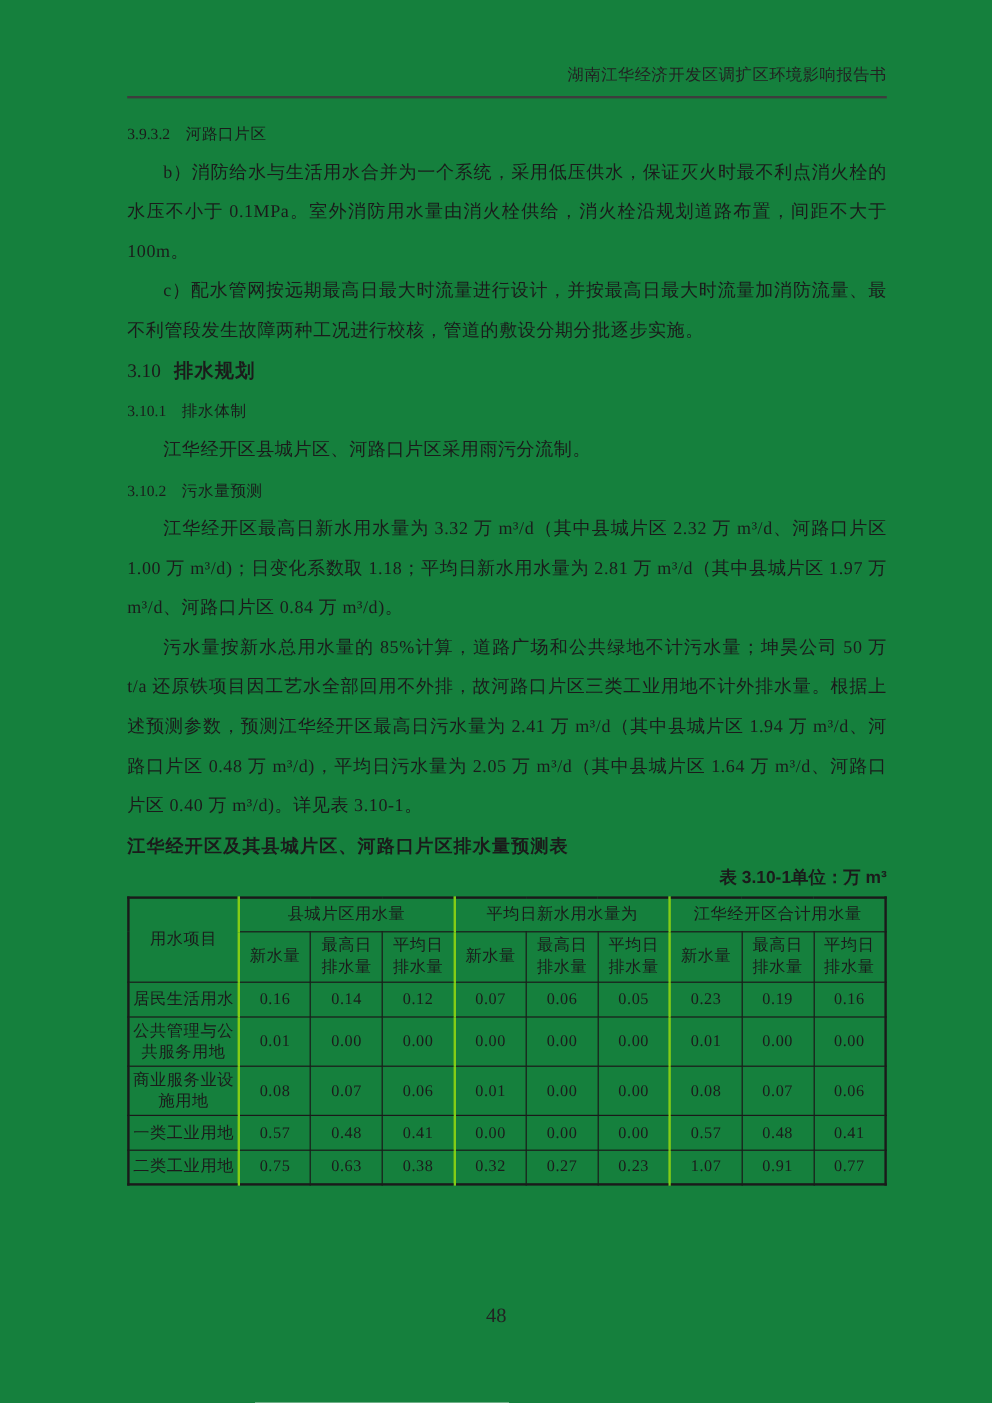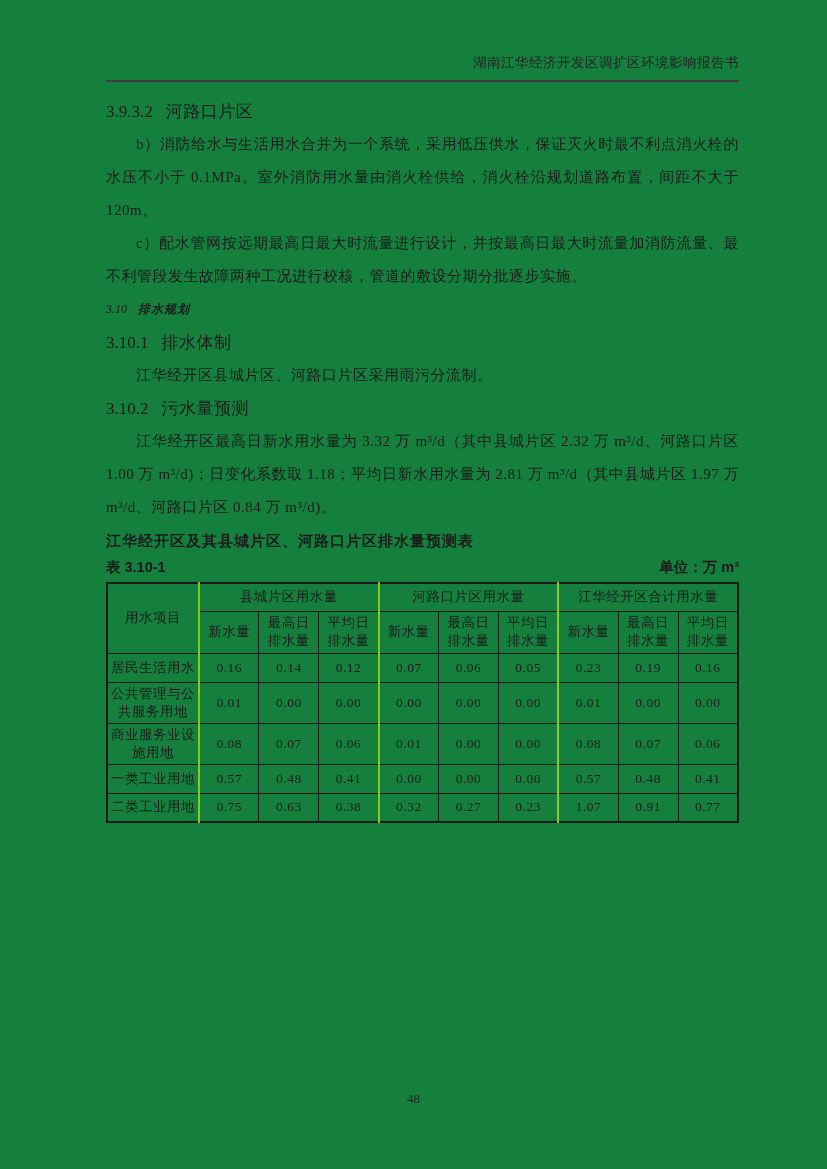--- a/index.html
+++ b/index.html
@@ -15,41 +15,41 @@
     position:absolute;top:54px;right:88px;
     font-size:13.5px;letter-spacing:0.5px;color:#222;
   }
   .header-rule{
     position:absolute;left:106px;right:88px;top:80px;
     height:2px;background:#3d3d3d;
   }
   .content{
     position:absolute;left:106px;top:95px;width:633px;
   }
-  .h-sub{font-size:17px;line-height:33px;letter-spacing:0.5px;}
+  .h-sub{font-size:13px;line-height:33px;letter-spacing:0.5px;}
   .h-sub .num{margin-right:13px;letter-spacing:0;}
-  .h-main{font-size:12px;line-height:33px;font-style:italic;}
+  .h-main{font-size:16px;line-height:33px;}
   .h-main .num{margin-right:11px;}
   .h-main .ttl{
     font-weight:bold;
     font-family:"Liberation Sans","DejaVu Sans",sans-serif;
     letter-spacing:1px;
   }
   .para{
     margin:0;font-size:15px;line-height:33px;
     text-indent:2em;text-align:justify;letter-spacing:0.5px;
   }
   .table-title{
     margin-top:3px;
     text-align:left;font-weight:bold;
     font-family:"Liberation Sans","DejaVu Sans",sans-serif;
     font-size:15px;line-height:28px;letter-spacing:1px;
   }
   .caption-row{
-    display:flex;justify-content:space-between;align-items:flex-end;
+    display:flex;justify-content:flex-end;align-items:flex-end;
     font-weight:bold;
     font-family:"Liberation Sans","DejaVu Sans",sans-serif;
     font-size:14.5px;line-height:24px;
   }
   table.drain{
     width:100%;border-collapse:collapse;table-layout:fixed;
     margin-top:3px;
     border:2px solid #1a1a1a;
   }
   table.drain th,table.drain td{
@@ -58,55 +58,56 @@
     font-size:13.5px;line-height:18px;padding:2px 1px;
     letter-spacing:0.5px;
   }
   table.drain .gb{border-left:2px solid #84cc16;}
   tr.head1{height:28px;}
   tr.head2{height:42px;font-family:Liberation Serif, serif;}
   tr.trow{height:29px;padding-left:16px;}
   .hl{line-height:18px;}
   .page-num{
     position:absolute;bottom:62px;left:0;width:100%;
-    text-align:center;font-size:13px;color:#222;
+    text-align:center;font-size:17px;color:#222;
   }
 </style>
 </head>
 <body>
 
 <div class="page">
 
   <div class="running-header">湖南江华经济开发区调扩区环境影响报告书</div>
   <div class="header-rule"></div>
 
   <div class="content">
 
     <div class="h-sub">
       <span class="num">3.9.3.2</span><span>河路口片区</span>
     </div>
 
-    <p class="para">b）消防给水与生活用水合并为一个系统，采用低压供水，保证灭火时最不利点消火栓的水压不小于 0.1MPa。室外消防用水量由消火栓供给，消火栓沿规划道路布置，间距不大于 120m。</p>
+    <p class="para">b）消防给水与生活用水合并为一个系统，采用低压供水，保证灭火时最不利点消火栓的水压不小于 0.1MPa。室外消防用水量由消火栓供给，消火栓沿规划道路布置，间距不大于 100m。</p>
     <p class="para">c）配水管网按远期最高日最大时流量进行设计，并按最高日最大时流量加消防流量、最不利管段发生故障两种工况进行校核，管道的敷设分期分批逐步实施。</p>
 
     <div class="h-main">
       <span class="num">3.10</span><span class="ttl">排水规划</span>
     </div>
 
     <div class="h-sub">
       <span class="num">3.10.1</span><span>排水体制</span>
     </div>
 
     <p class="para">江华经开区县城片区、河路口片区采用雨污分流制。</p>
 
     <div class="h-sub">
       <span class="num">3.10.2</span><span>污水量预测</span>
     </div>
 
     <p class="para">江华经开区最高日新水用水量为 3.32 万 m³/d（其中县城片区 2.32 万 m³/d、河路口片区 1.00 万 m³/d)；日变化系数取 1.18；平均日新水用水量为 2.81 万 m³/d（其中县城片区 1.97 万 m³/d、河路口片区 0.84 万 m³/d)。</p>
+    <p class="para">污水量按新水总用水量的 85%计算，道路广场和公共绿地不计污水量；坤昊公司 50 万 t/a 还原铁项目因工艺水全部回用不外排，故河路口片区三类工业用地不计外排水量。根据上述预测参数，预测江华经开区最高日污水量为 2.41 万 m³/d（其中县城片区 1.94 万 m³/d、河路口片区 0.48 万 m³/d)，平均日污水量为 2.05 万 m³/d（其中县城片区 1.64 万 m³/d、河路口片区 0.40 万 m³/d)。详见表 3.10-1。</p>
 
     <div class="table-title">江华经开区及其县城片区、河路口片区排水量预测表</div>
 
     <div class="caption-row">
       <span>表 3.10-1</span>
       <span>单位：万 m³</span>
     </div>
 
     <table class="drain">
       <colgroup>
@@ -118,21 +119,21 @@
           <col>
           <col>
           <col>
           <col>
           <col>
       </colgroup>
       <thead>
         <tr class="head1">
           <th rowspan="2">用水项目</th>
           <th colspan="3" class="gb">县城片区用水量</th>
-          <th colspan="3" class="gb">河路口片区用水量</th>
+          <th colspan="3" class="gb">平均日新水用水量为</th>
           <th colspan="3" class="gb">江华经开区合计用水量</th>
         </tr>
         <tr class="head2">
           <th class="gb">
               <div class="hl">新水量</div>
               <div class="hl"></div>
             </th>
           <th>
               <div class="hl">最高日</div>
               <div class="hl">排水量</div>

